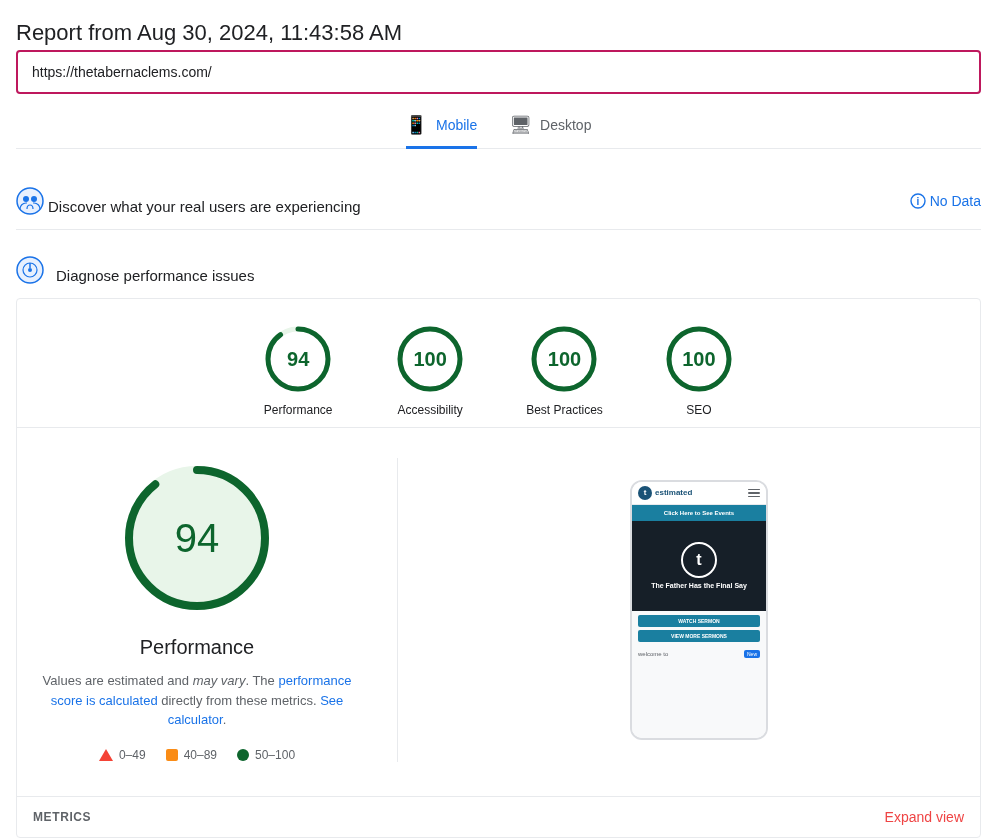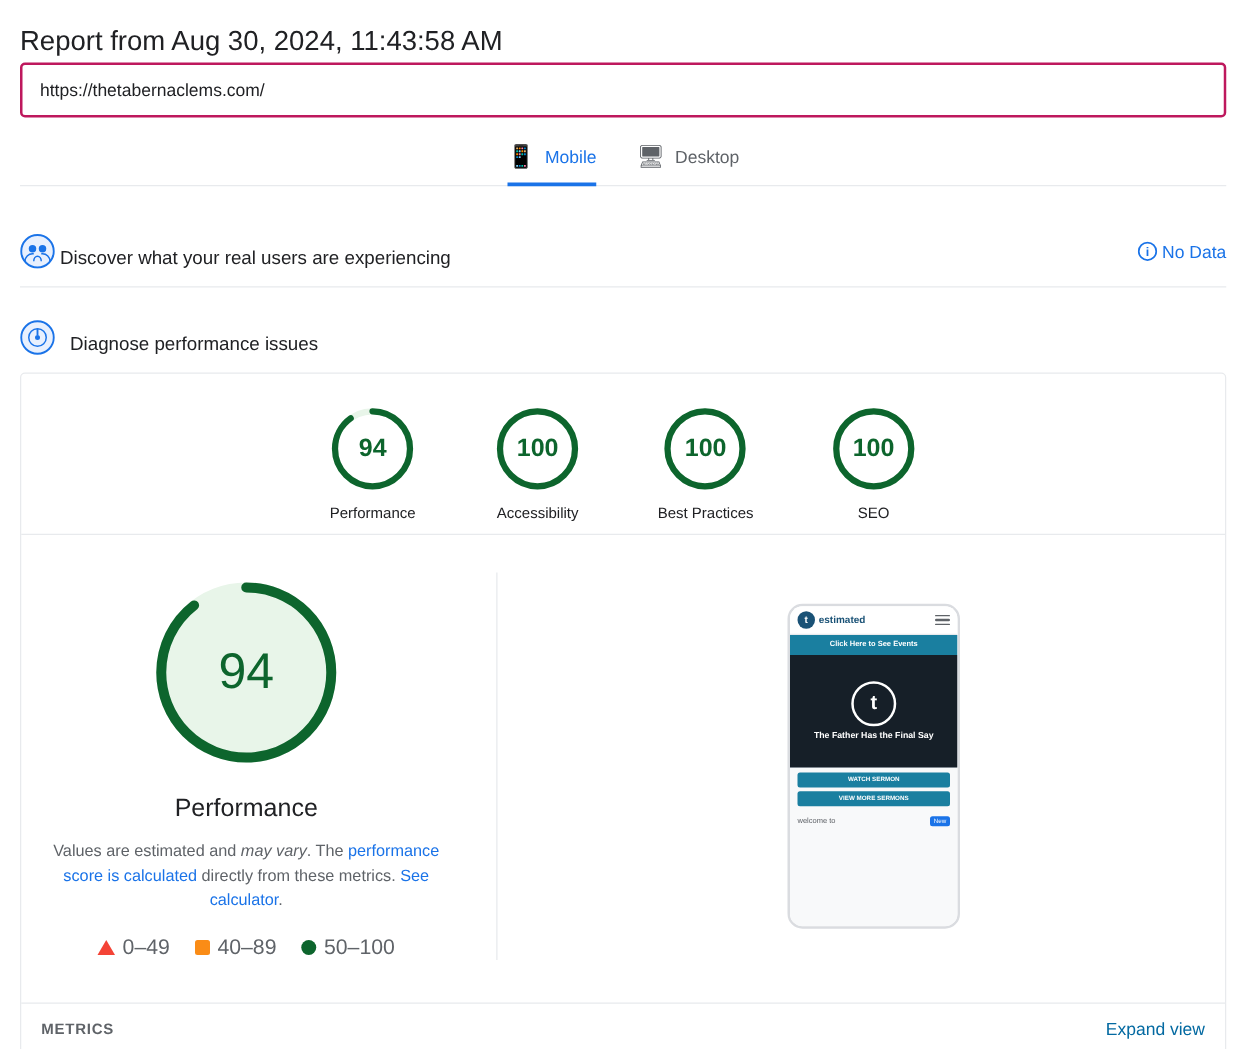--- a/index.html
+++ b/index.html
@@ -244,21 +244,21 @@
       display: flex;
       gap: 20px;
       margin-top: 18px;
       align-items: center;
     }
 
     .legend-item {
       display: flex;
       align-items: center;
       gap: 6px;
-      font-size: 17px;
+      font-size: 12px;
       color: #5f6368;
     }
 
     .legend-dot {
       width: 12px;
       height: 12px;
       border-radius: 50%;
     }
     .legend-triangle {
       width: 0;
@@ -449,21 +449,21 @@
     }
 
     .metrics-label {
       font-size: 12px;
       font-weight: 600;
       color: #5f6368;
       letter-spacing: 0.05em;
     }
 
     .expand-view-link {
-      color: #0369a1;
+      color: #ef4444;
       font-size: 14px;
       cursor: pointer;
       text-decoration: none;
     }
   </style>
 </head>
 <body>
 
 <div class="page-wrapper">
 

